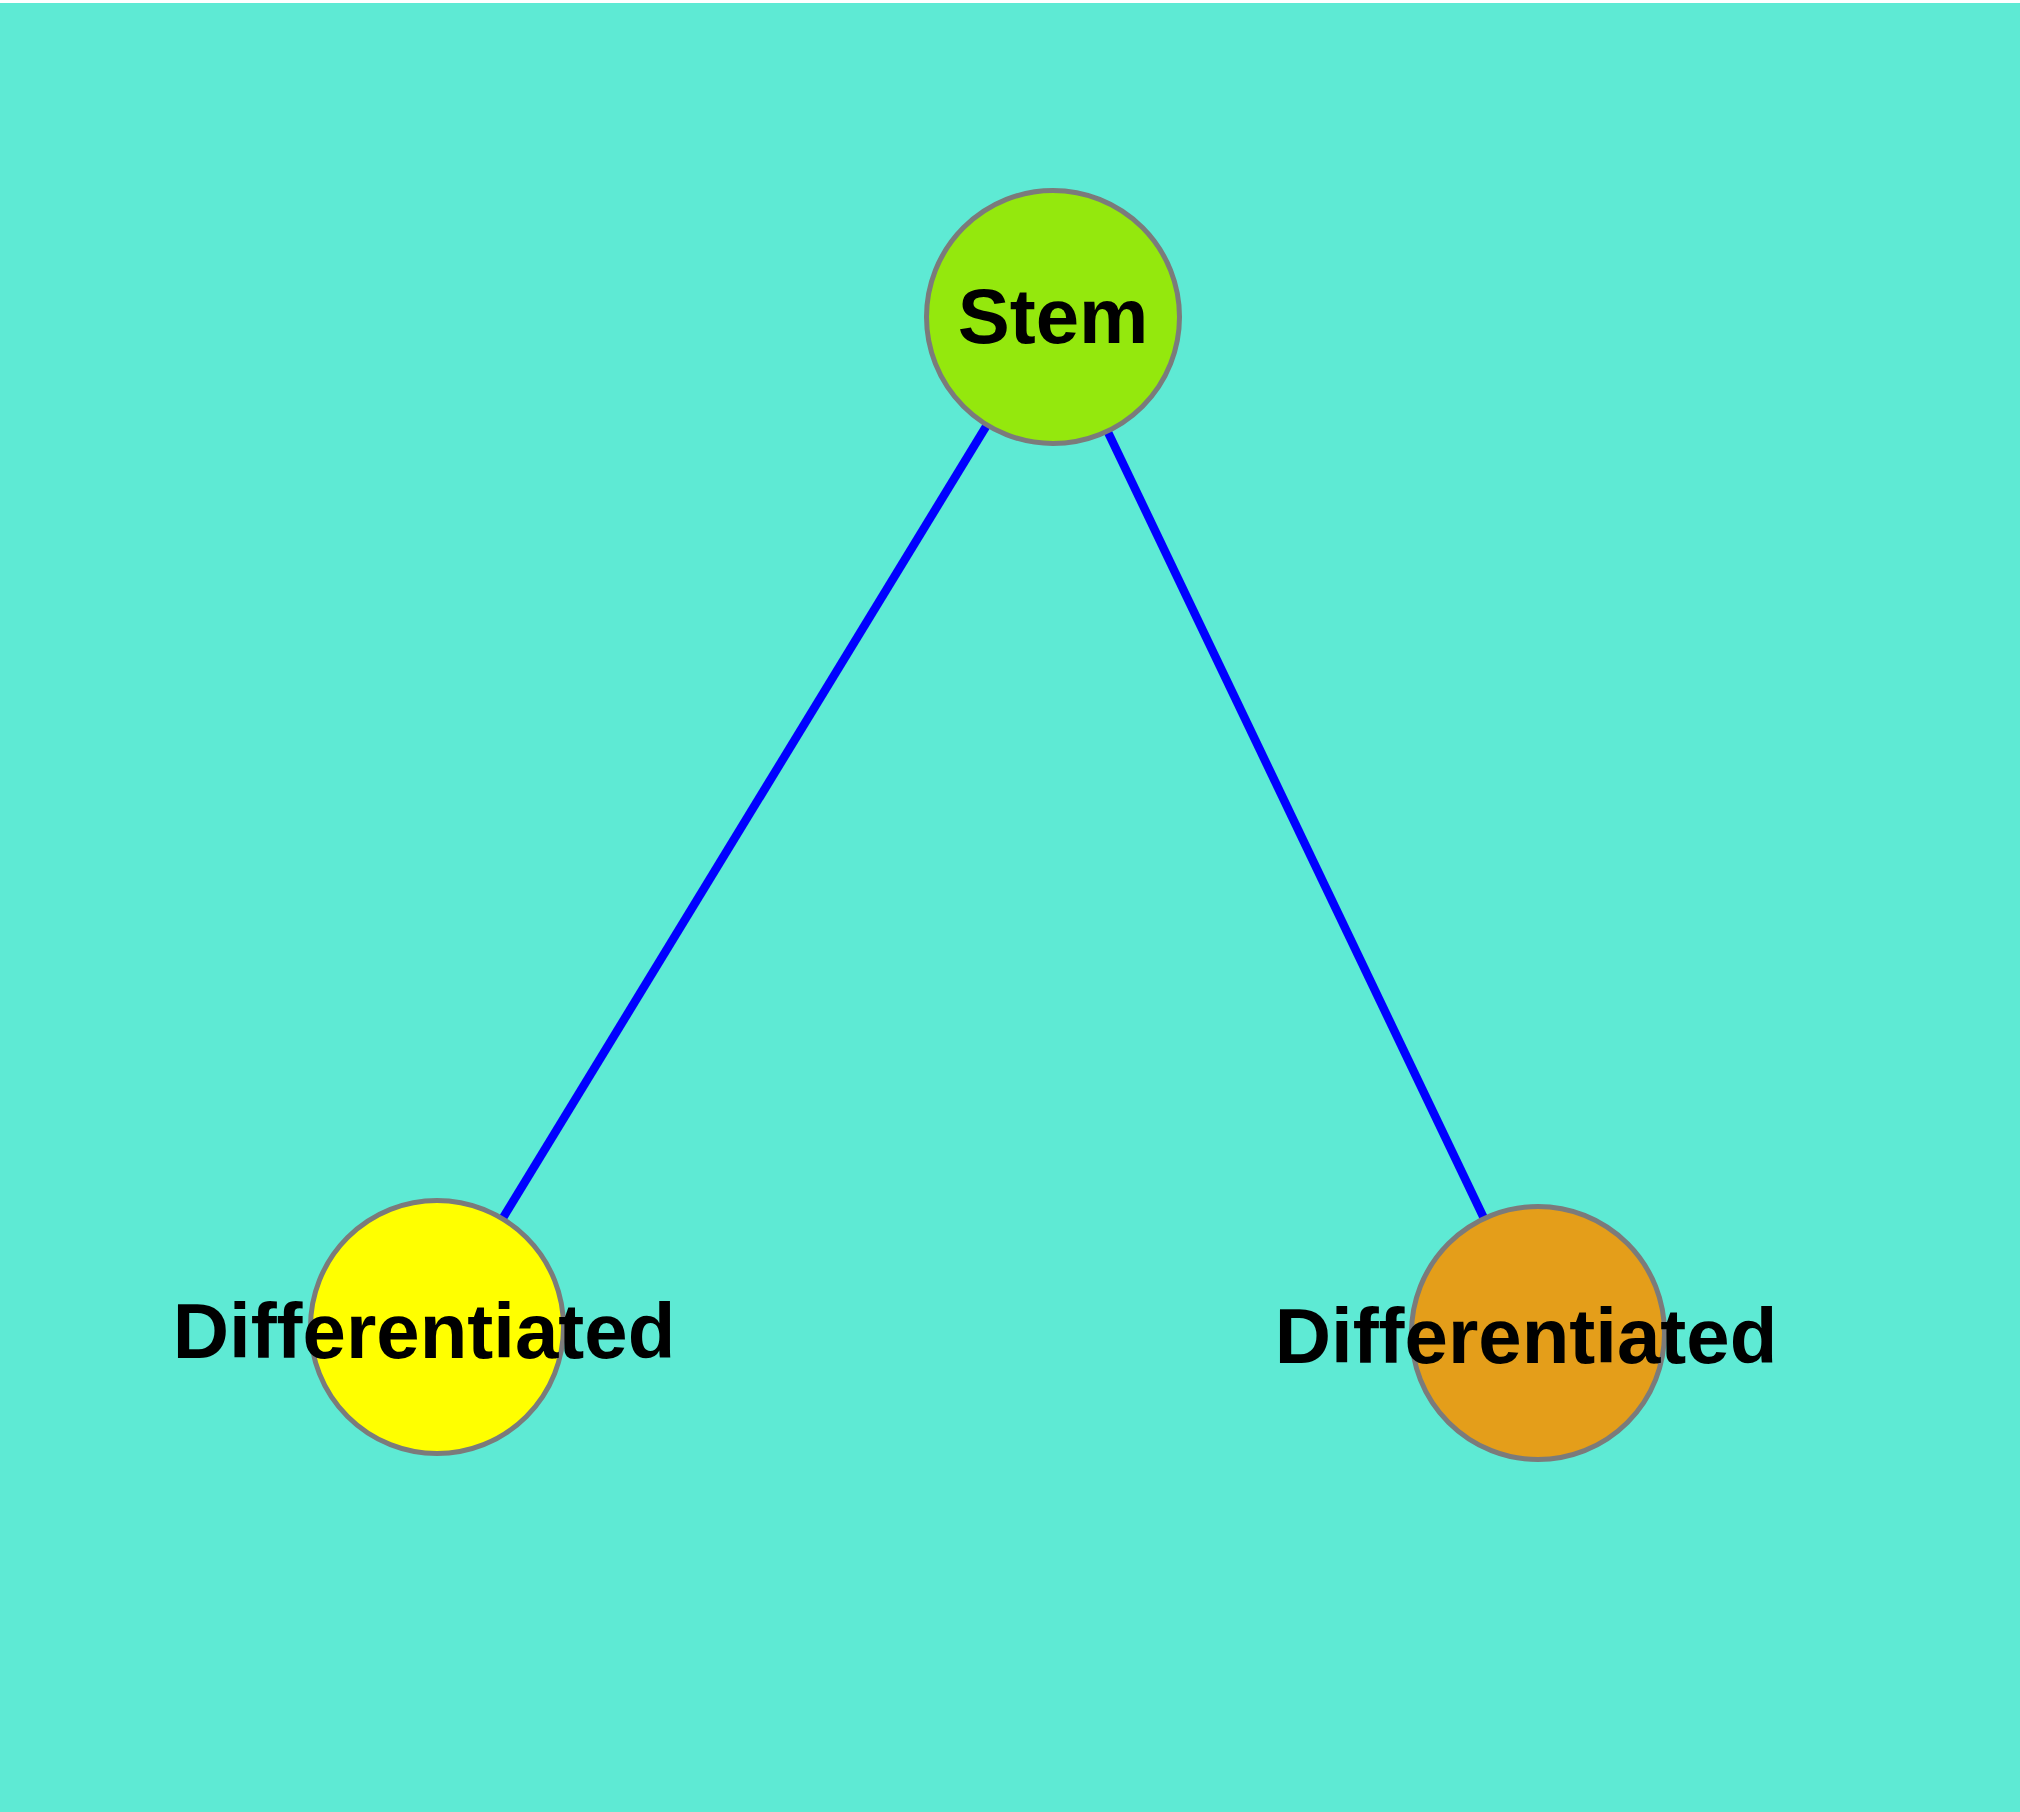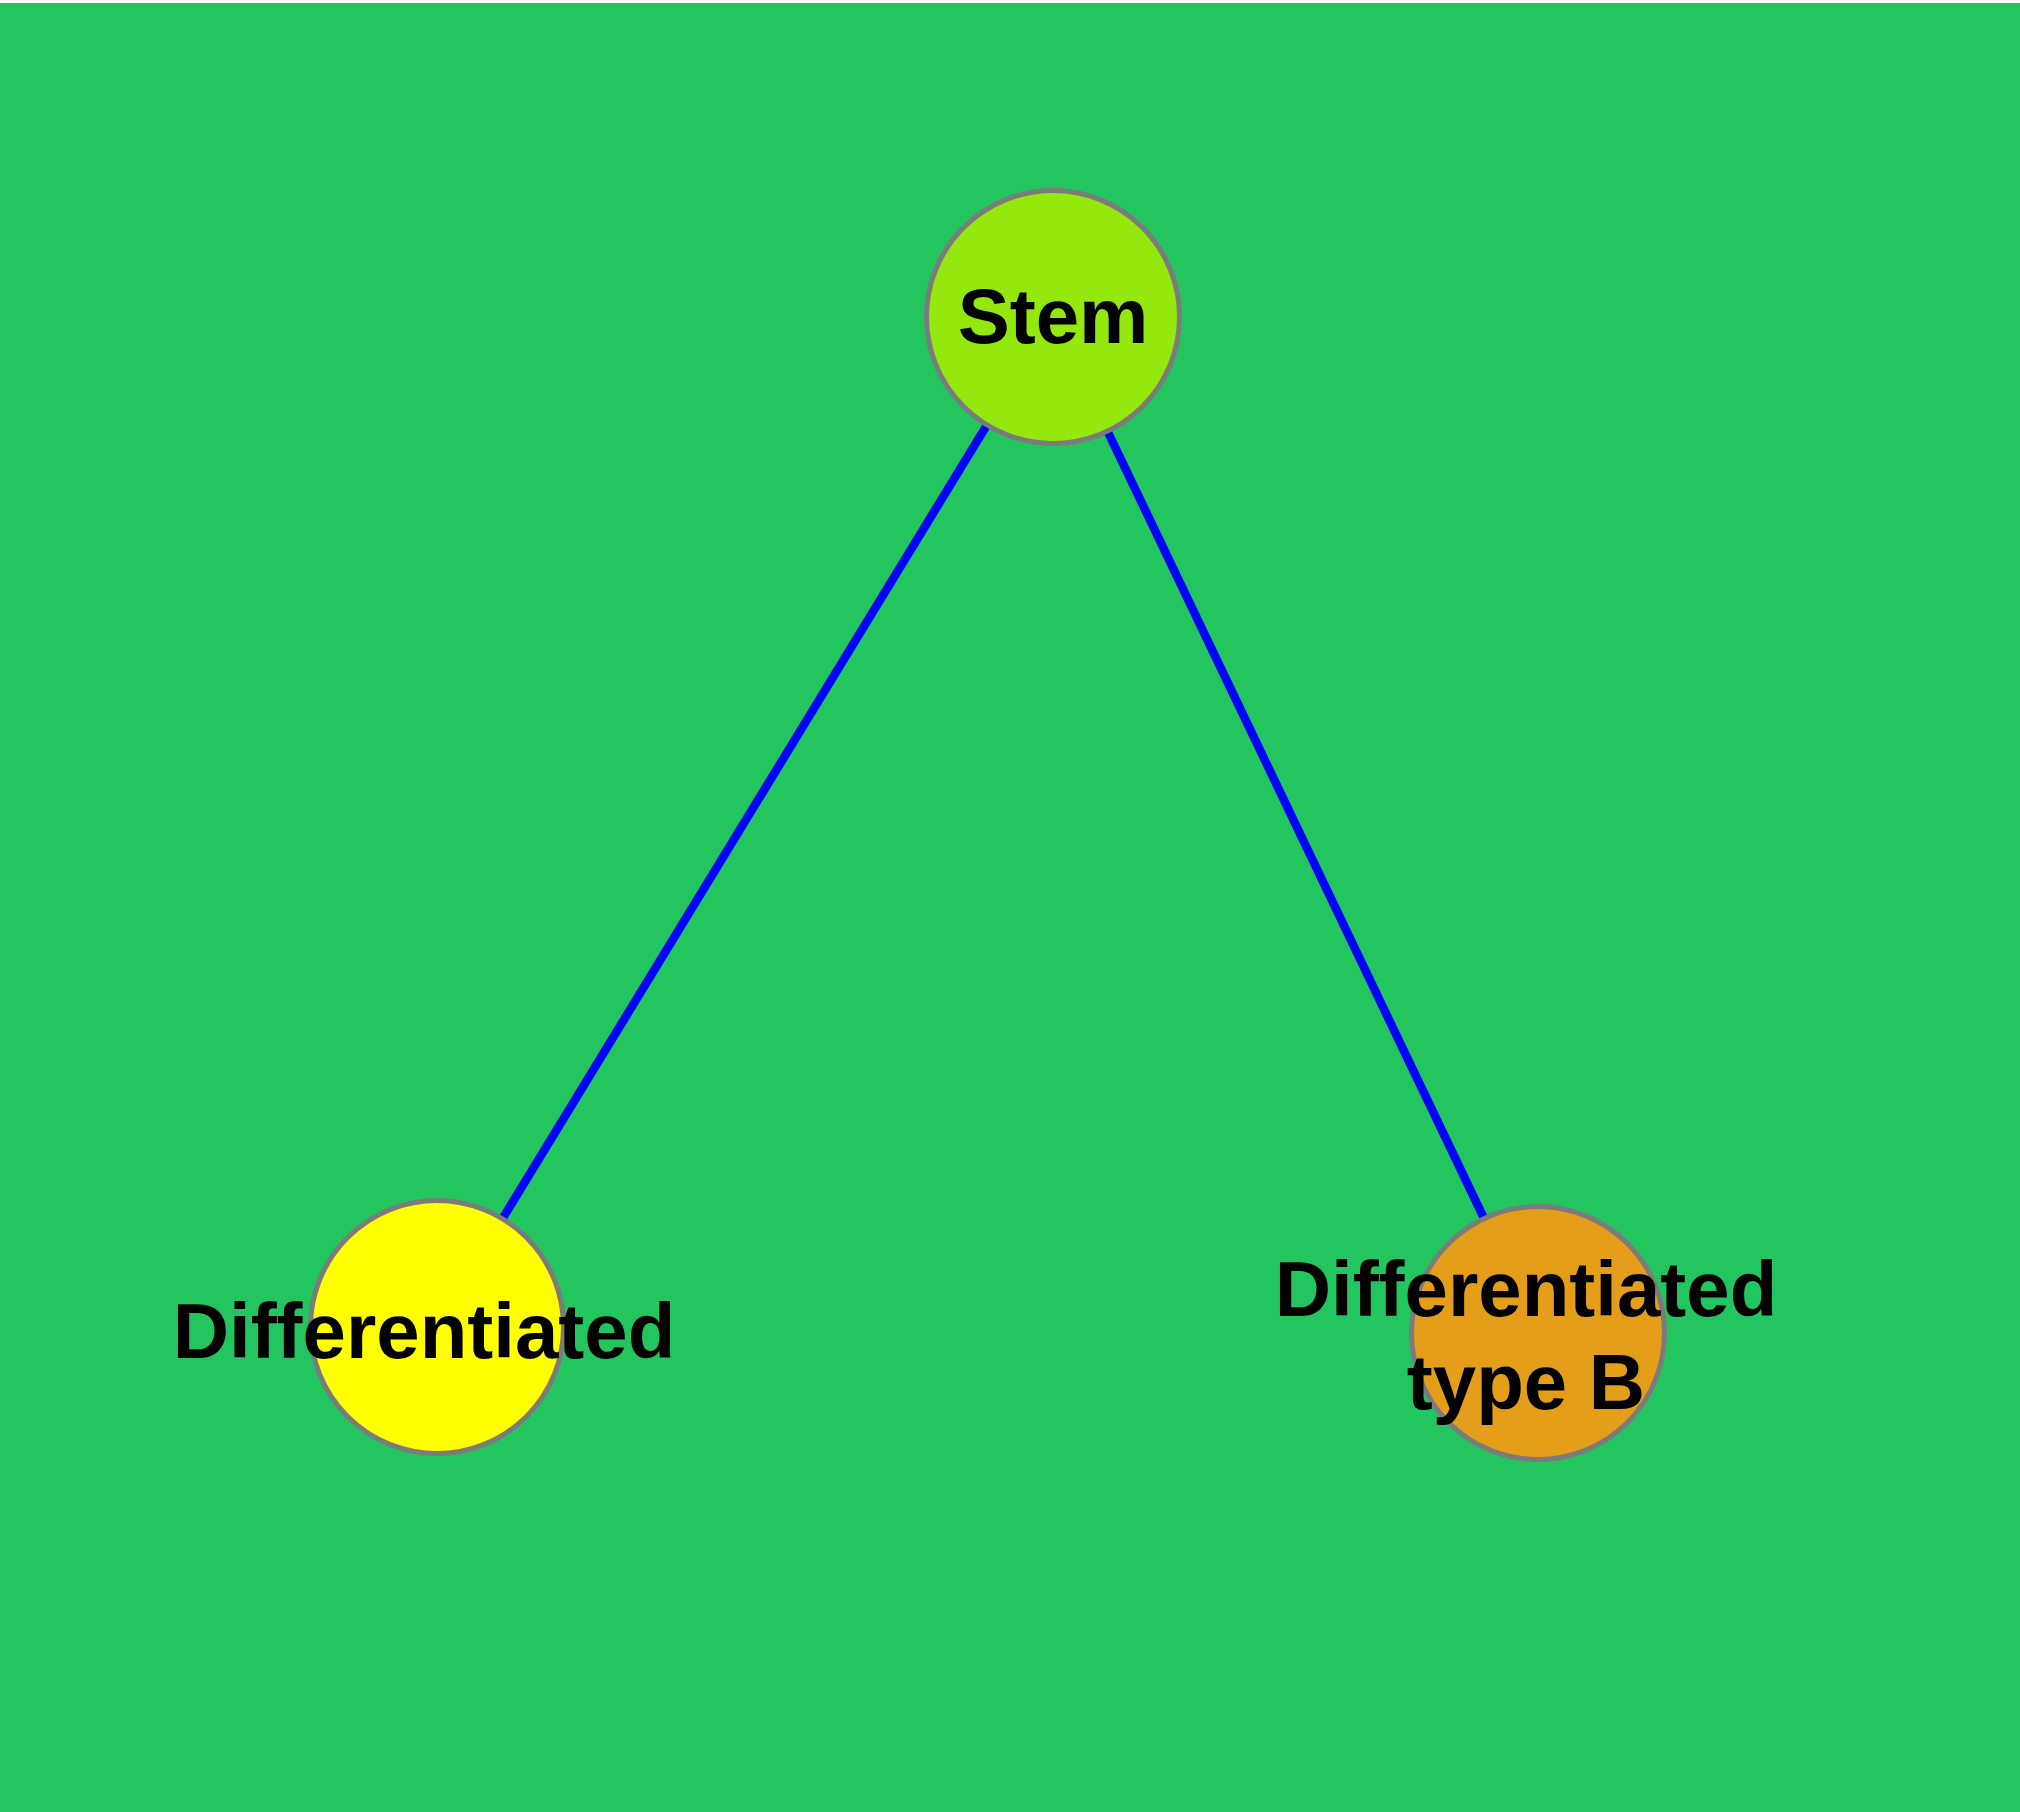--- a/index.html
+++ b/index.html
@@ -4,21 +4,21 @@
 <style>
   html, body {
     margin: 0;
     padding: 0;
     background: #ffffff;
   }
   .stage {
     position: relative;
     width: 2021px;
     height: 1812px;
-    background: #22c55e;
+    background: #5eead4;
     overflow: hidden;
     font-family: "Liberation Sans", sans-serif;
   }
   .top-margin {
     position: absolute;
     left: 0; top: 0;
     width: 100%; height: 3.4px;
     background: #FFFFFF;
   }
   svg.edges {
@@ -76,17 +76,16 @@
   <div class="node-label stem-label">
     <span>Stem</span>
   </div>
 
   <div class="node-label type-a-label">
     <div>Differentiated</div>
   </div>
 
   <div class="node-label type-b-label">
     <div>Differentiated</div>
-    <div>type B</div>
   </div>
 
 </div>
 
 
 </body></html>

